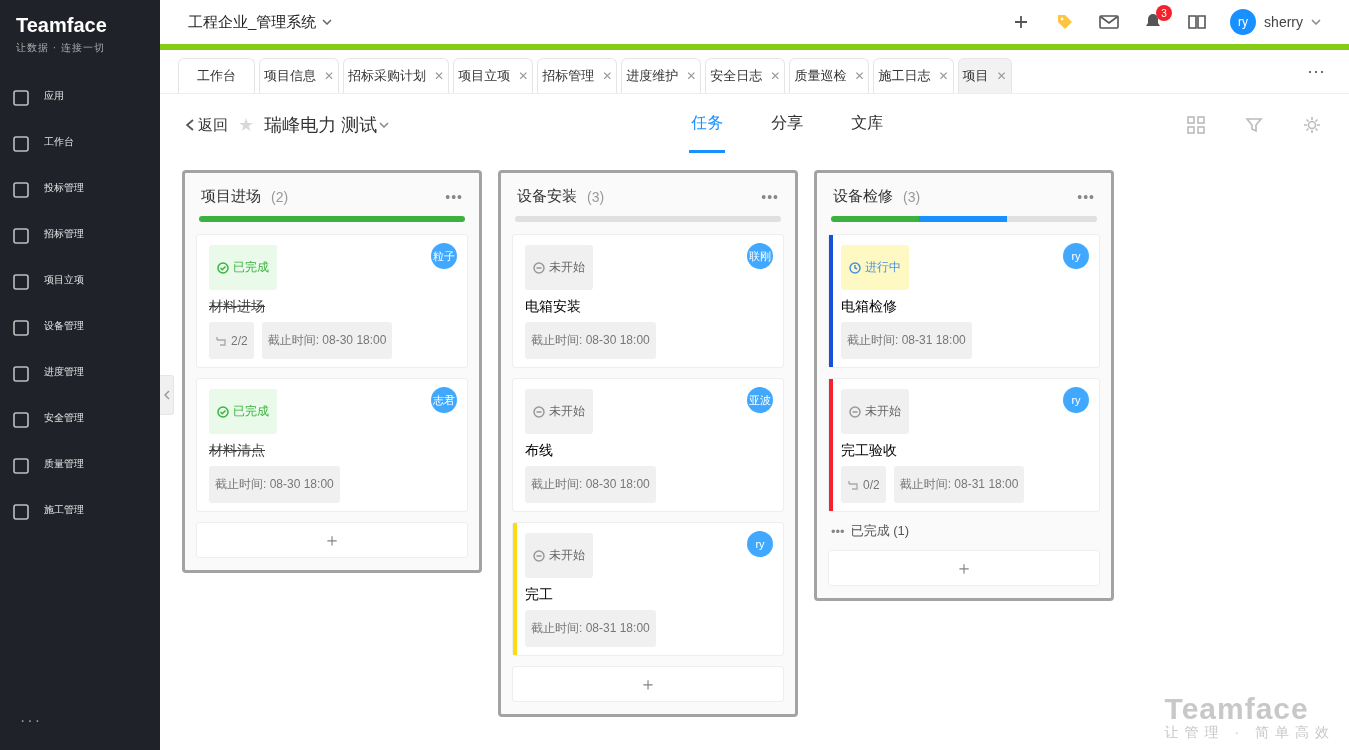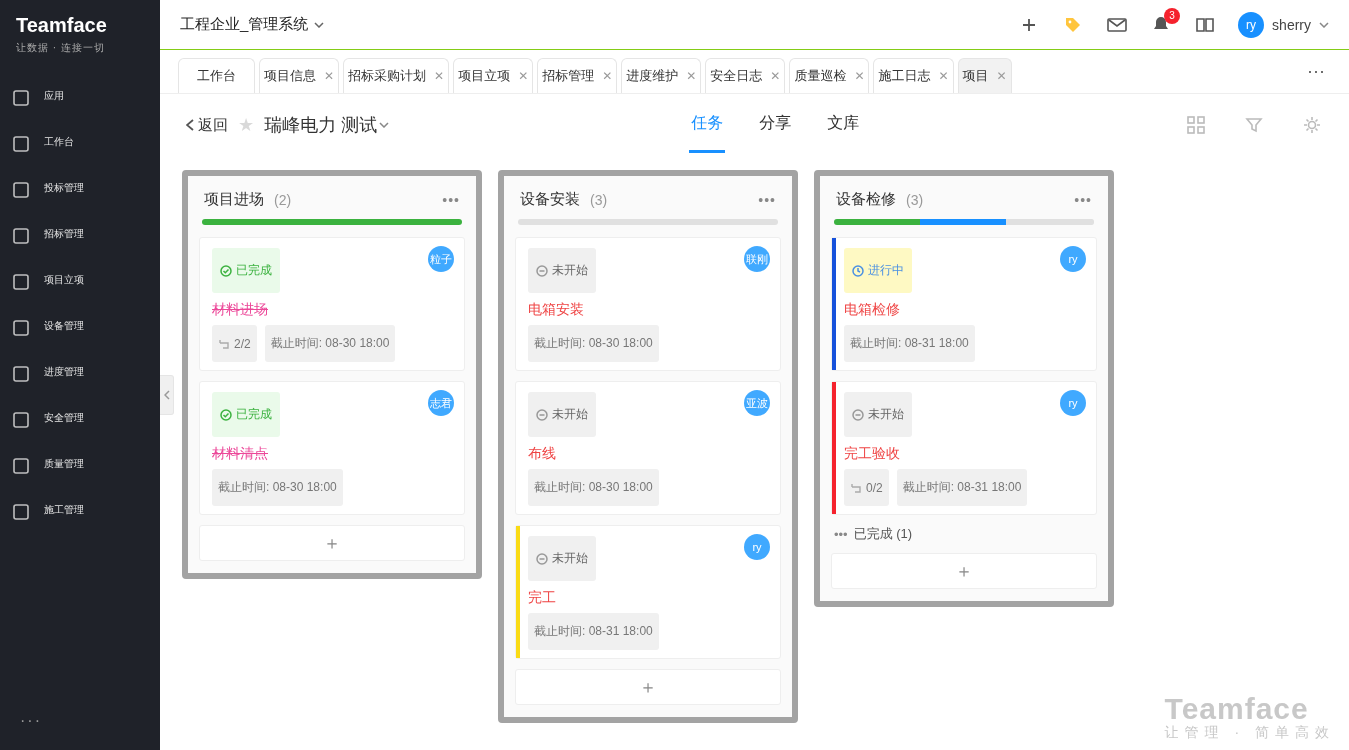--- a/index.html
+++ b/index.html
@@ -12,21 +12,21 @@
 .logo-text { font-size: 20px; font-weight: 600; color:#fff; }
 .logo-sub { font-size: 10px; color: #aaa; margin-top: 4px; letter-spacing: 1px; }
 .nav { flex: 1; margin-top: 10px; }
 .nav-item { display: flex; align-items: flex-start; padding: 14px 12px; cursor: pointer; color: #e6e6e6; font-size: 10px; font-weight:500; }
 .nav-item .nicon { width: 18px; height:18px; margin-right: 14px; display:inline-flex; align-items:center; justify-content:center; opacity:.9; }
 .sidebar-handle { position:absolute; left:160px; top:50%; width:14px; height:40px; background:#f0f0f0; border:1px solid #e5e5e5; border-left:none; border-radius:0 3px 3px 0; display:flex; align-items:center; justify-content:center; cursor:pointer; }
 .sidebar-footer-dots { padding:20px; color:#999; font-size:16px; letter-spacing:2px; }
 
 
 .main { flex:1; display:flex; flex-direction:column; min-width:0; }
-.topbar { height:50px; display:flex; align-items:center; padding:0 20px; border-bottom:1px solid #84cc16; }
+.topbar { height:50px; display:flex; align-items:center; padding:0 28px; border-bottom:6px solid #84cc16; }
 .app-title { font-size:15px; color:#222; display:flex; align-items:center; gap:6px; cursor:pointer; }
 .spacer { flex:1; }
 .top-icons { display:flex; align-items:center; gap:22px; }
 .top-icon { width:22px; height:22px; display:inline-flex; align-items:center; justify-content:center; color:#555; cursor:pointer; position:relative; }
 .badge { position:absolute; top:-6px; right:-8px; background:#f5222d; color:#fff; border-radius:10px; font-size:10px; min-width:16px; height:16px; display:flex; align-items:center; justify-content:center; padding:0 3px;}
 .avatar { width:26px; height:26px; border-radius:50%; background:#1890ff; color:#fff; display:inline-flex; align-items:center; justify-content:center; font-size:12px; }
 .user { display:flex; align-items:center; gap:8px; color:#444; cursor:pointer; }
 
 
 .tabs-row { height:44px; display:flex; align-items:flex-end; padding:0 18px; border-bottom:1px solid #eee; gap:4px; position:relative; }
@@ -34,50 +34,50 @@
 .tab.active { background:#f2f2f2; }
 .tab .close { color:#999; font-size:12px; }
 .tab.single { padding:8px 18px; }
 .tabs-more { margin-left:auto; padding:0 6px; color:#555; font-size:18px; cursor:pointer; align-self:center; }
 
 
 .subheader { display:flex; align-items:center; height:62px; padding:0 26px; }
 .back { display:flex; align-items:center; gap:4px; color:#333; cursor:pointer; font-size:15px;}
 .star { color:#d9d9d9; margin:0 10px; font-size:18px; }
 .proj-title { font-size:18px; font-weight:500; display:flex; align-items:center; gap:2px; }
-.sub-tabs { display:flex; gap:32px; margin-left:300px; }
+.sub-tabs { display:flex; gap:44px; margin-left:300px; }
 .sub-tab { font-size:16px; padding:16px 2px; color:#333; cursor:pointer; border-bottom:3px solid transparent; }
 .sub-tab.active { color:#1890ff; border-bottom-color:#1890ff; }
 .sub-actions { margin-left:auto; display:flex; gap:36px; color:#bbb; }
 .sub-actions .ai { width:22px; height:22px; cursor:pointer; display:inline-flex; align-items:center; justify-content:center; }
 
 
 .board { flex:1; padding:14px 8px 0 22px; display:flex; gap:16px; overflow:auto; align-items:flex-start; }
-.column { width:300px; background:#fafafa; border:6px solid #a3a3a3; border-radius:4px; flex-shrink:0; }
+.column { width:300px; background:#fafafa; border:3px solid #a3a3a3; border-radius:4px; flex-shrink:0; }
 .col-header { padding:14px 16px 10px; display:flex; align-items:center; }
 .col-title { font-size:15px; font-weight:500; }
 .col-count { color:#999; margin-left:10px; }
 .col-menu { margin-left:auto; color:#888; cursor:pointer; font-size:14px; letter-spacing:1px; }
 .progress { height:6px; border-radius:3px; background:#e6e6e6; margin:0 14px 12px; overflow:hidden; display:flex; }
 .progress .seg { height:100%; }
 .seg.green{background:#3bb23f;} .seg.grey{background:#e0e0e0;} .seg.blue{background:#1890ff;}
 
 .card { margin:0 11px 10px; background:#fff; border:1px solid #eee; border-radius:3px; padding:10px 12px 8px; position:relative; cursor:pointer; }
 .card.border-blue::before,
 .card.border-yellow::before,
 .card.border-red::before { content:""; position:absolute; left:0; top:0; bottom:0; width:4px; }
 .card.border-blue::before{ background:#1651db; }
 .card.border-yellow::before{ background:#fadb14; }
 .card.border-red::before{ background:#f5222d; }
-.card.done-style .ctitle { color:#ec4899; text-decoration:line-through; }
+.card.done-style .ctitle { color:#404040; text-decoration:line-through; }
 .status-pill { display:inline-flex; align-items:center; gap:4px; font-size:12px; padding:14px 8px; border-radius:3px; background:#f0f0f0; color:#666; }
 .status-pill.done { background:#eafaea; color:#3bb23f; }
 .status-pill.progress-s { background:#fef9c3; color:#4a90e2; }
 .card-av { position:absolute; right:10px; top:8px; width:26px; height:26px; border-radius:50%; background:#40a9ff; color:#fff; display:flex; align-items:center; justify-content:center; font-size:11px; }
-.ctitle { margin:8px 0 6px; font-size:14px; color:#ef4444; }
+.ctitle { margin:8px 0 6px; font-size:14px; color:#000000; }
 .meta { display:flex; gap:8px; flex-wrap:wrap; }
 .meta-chip { font-size:12px; background:#f0f0f0; color:#777; padding:10px 6px; border-radius:3px; display:inline-flex; align-items:center; gap:4px; }
 
 .add-card { margin:4px 11px 12px; border:1px solid #eee; background:#fff; height:36px; display:flex; align-items:center; justify-content:center; color:#888; font-size:18px; cursor:pointer; border-radius:3px;}
 
 .done-collapse { margin:10px 14px; font-size:13px; color:#555; display:flex; align-items:center; gap:6px; cursor:pointer;}
 .done-collapse .dots{ color:#888; }
 
 .watermark { position:fixed; right:14px; bottom:8px; text-align:left; color:#c8c8c8; pointer-events:none; }
 .watermark .wt { font-size:30px; font-weight:600; letter-spacing:1px; }

